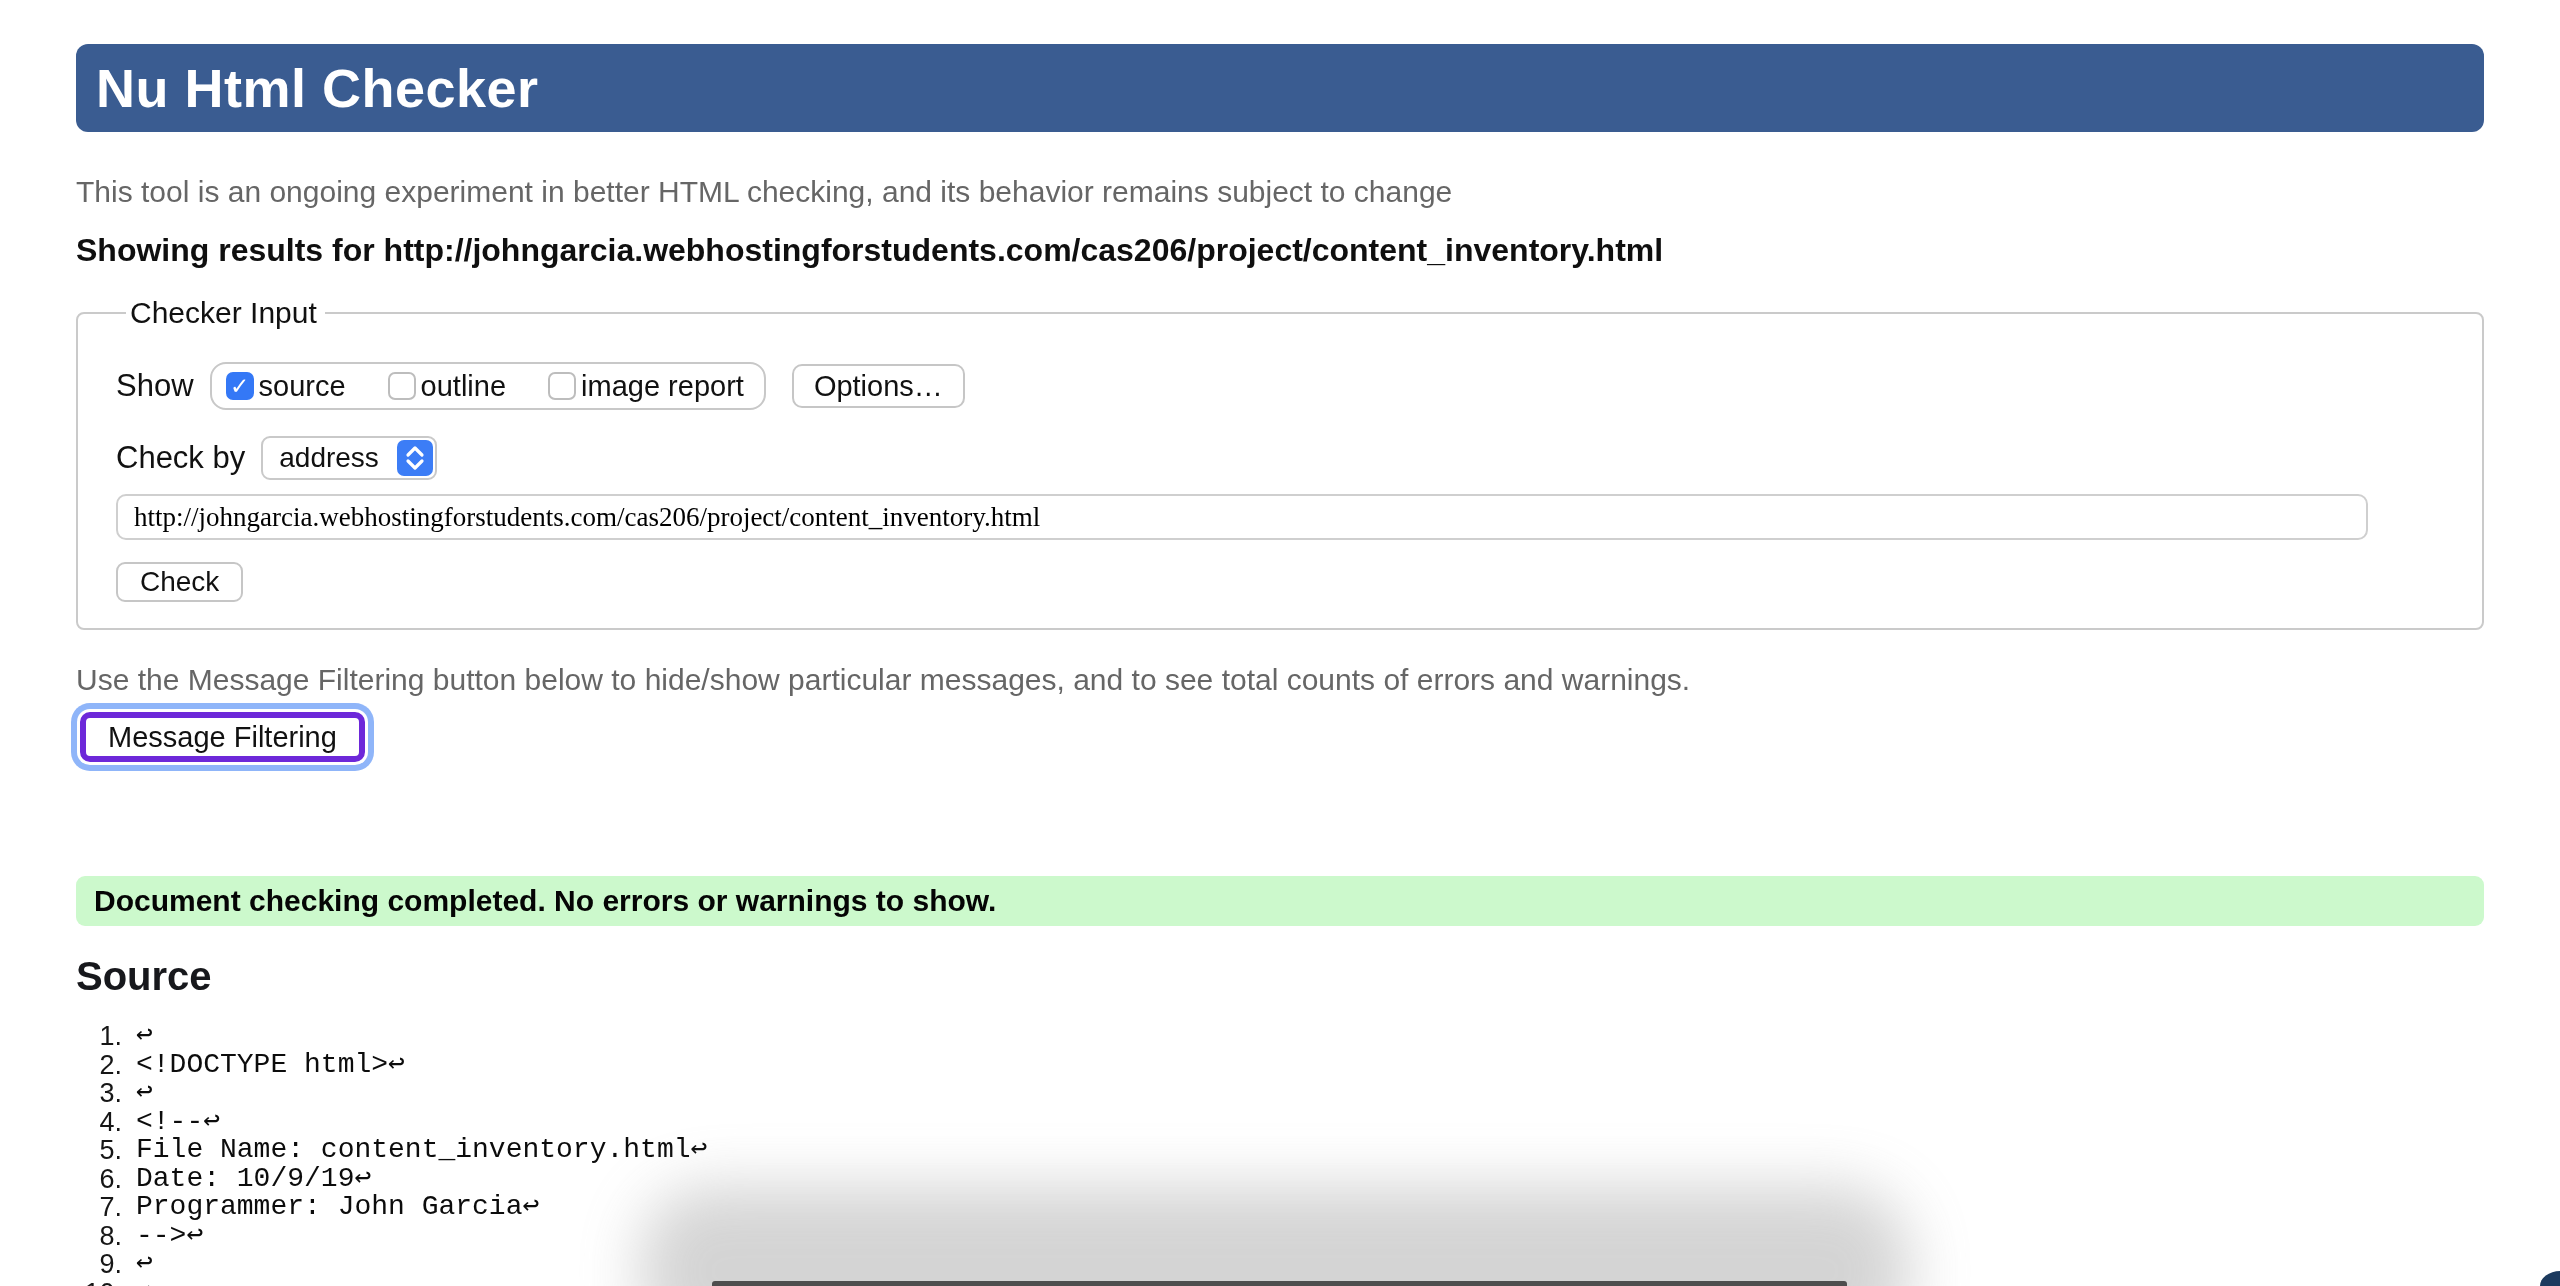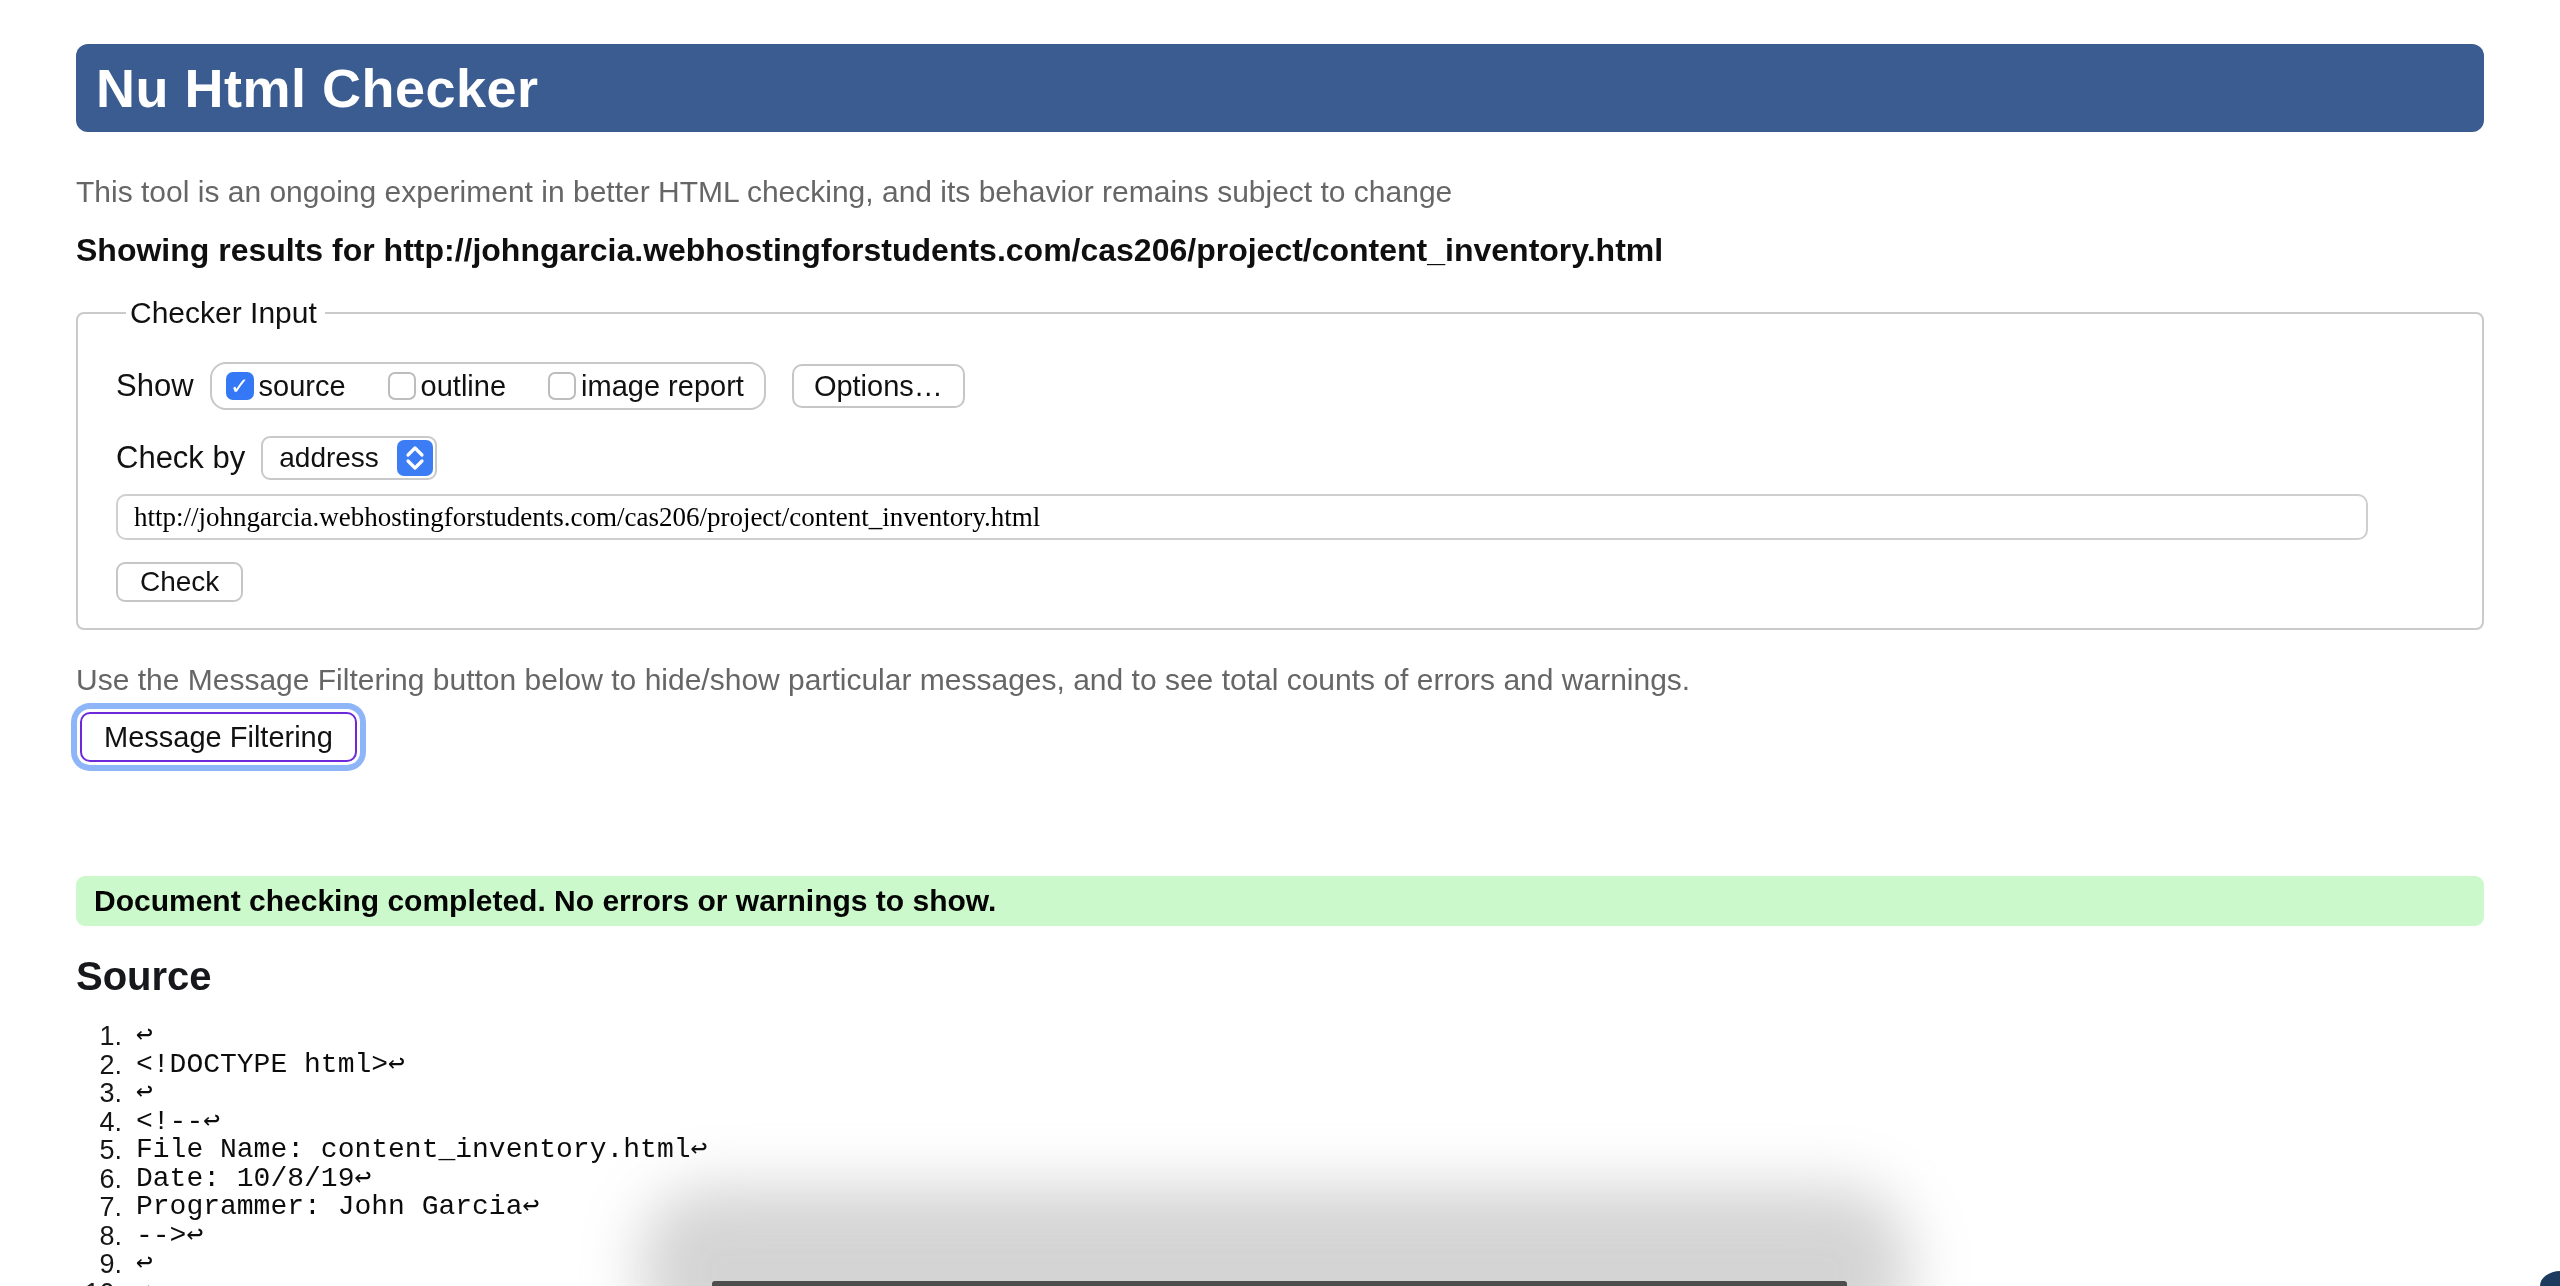--- a/index.html
+++ b/index.html
@@ -66,21 +66,21 @@
   input.url {
     width:2252px; height:46px; border:2px solid #CFCFCF; border-radius:10px;
     font-family:Liberation Serif, serif; font-size:27px; color:#000;
     padding:0 16px; background:#fff; outline:none;
   }
   .checkbtn-row { margin-top:22px; }
   .check-btn { height:40px; border-radius:9px; font-size:28px; padding:0 22px; }
 
   p.note { margin-top:32px; }
   .mf-btn {
-    margin-top:14px; margin-left:4px; height:50px; border-radius:10px; border:2px solid #6d28d9;
+    margin-top:14px; margin-left:4px; height:50px; border-radius:10px; border:6px solid #6d28d9;
     font-size:29px; padding:0 22px;
     box-shadow:0 0 0 3px #ffffff, 0 0 0 9px var(--focus_ring,#8FB5F9);
   }
 
   .success {
     margin-top:114px; height:50px; border-radius:9px;
     background:var(--success_bg,#CCF9CC);
     display:flex; align-items:center; padding-left:18px;
     font-size:30px; font-weight:bold; color:#050505;
   }
@@ -193,21 +193,21 @@
     <li>
         <span class="ln"></span>
         <span class="code">&lt;!--↩</span>
       </li>
     <li>
         <span class="ln"></span>
         <span class="code">File Name: content_inventory.html↩</span>
       </li>
     <li>
         <span class="ln"></span>
-        <span class="code">Date: 10/8/19↩</span>
+        <span class="code">Date: 10/9/19↩</span>
       </li>
     <li>
         <span class="ln"></span>
         <span class="code">Programmer: John Garcia↩</span>
       </li>
     <li>
         <span class="ln"></span>
         <span class="code">--&gt;↩</span>
       </li>
     <li>

